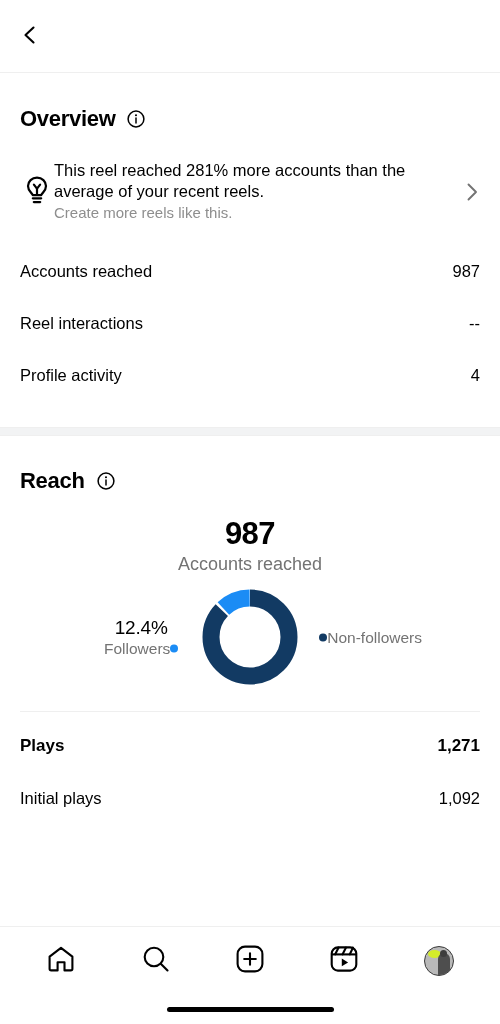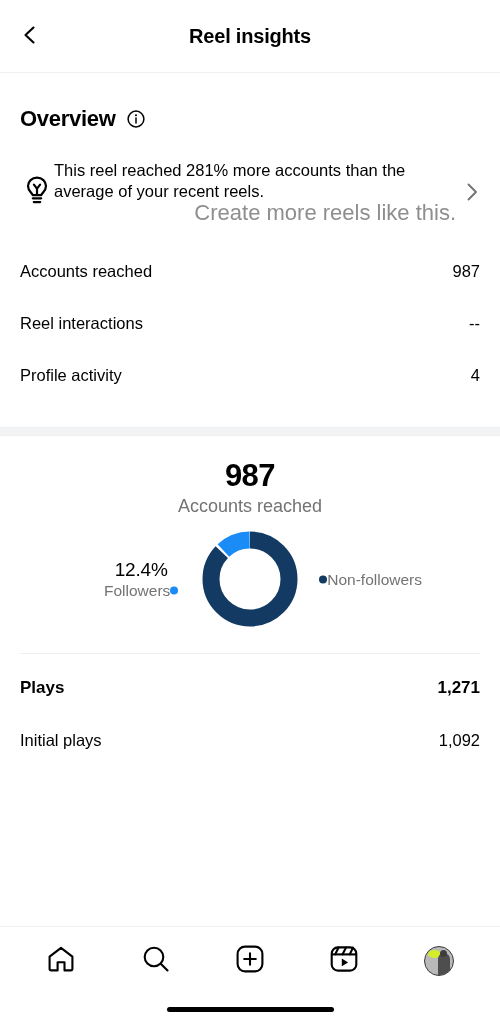--- a/index.html
+++ b/index.html
@@ -101,24 +101,23 @@
     align-items: center;
     justify-content: center;
   }
   .tip-text { flex: 1 1 auto; }
   .tip-main {
     font-size: 16.5px;
     line-height: 21px;
     color: #000000;
   }
   .tip-sub {
-    font-size: 22px;
+    font-size: 15px;
     line-height: 21px;
     color: #8e8e8e;
-    text-align: right;
   }
   .tip-chevron {
     flex: 0 0 24px;
     display: flex;
     align-items: center;
     justify-content: flex-end;
   }
 
   
   .metric-row {
@@ -299,21 +298,20 @@
 <div id="app">
 
   <div class="header">
     <button class="back-btn">
       <span>
         <svg width="22" height="22" viewBox="0 0 22 22" fill="none">
           <path d="M14.5 3.5L6.5 11L14.5 18.5" stroke="#000000" stroke-width="2.1" stroke-linecap="round" stroke-linejoin="round"></path>
         </svg>
       </span>
     </button>
-    <div class="header-title">Reel insights</div>
   </div>
 
   <div class="body">
 
     <div class="section">
       <div class="section-head overview-head">
         <span class="section-title">Overview</span>
         <span class="info-icon">
           <svg width="18" height="18" viewBox="0 0 18 18" fill="none">
             <circle cx="9" cy="9" r="7.9" stroke="#000000" stroke-width="1.5"></circle>
@@ -355,20 +353,30 @@
       <div class="metric-row">
         <span class="metric-label">Profile activity</span>
         <span class="metric-value">4</span>
       </div>
       <div style="height:26px"></div>
     </div>
 
     <div class="band"></div>
 
     <div class="section">
+      <div class="section-head reach-head">
+        <span class="section-title">Reach</span>
+        <span class="info-icon">
+          <svg width="18" height="18" viewBox="0 0 18 18" fill="none">
+            <circle cx="9" cy="9" r="7.9" stroke="#000000" stroke-width="1.5"></circle>
+            <circle cx="9" cy="5.3" r="1.05" fill="#000000"></circle>
+            <path d="M9 7.9V13.1" stroke="#000000" stroke-width="1.5" stroke-linecap="round"></path>
+          </svg>
+        </span>
+      </div>
 
       <div class="donut-block">
         <div class="donut-total">987</div>
         <div class="donut-caption">Accounts reached</div>
 
         <div class="donut-area">
           <svg class="donut-svg" width="96" height="96" viewBox="0 0 96 96">
             <g transform="rotate(-90 48 48)">
               <circle id="arc-nonfollowers" cx="48" cy="48" r="39" fill="none" stroke-width="17" stroke="#123A63" stroke-dasharray="213.16125033627222 245.04422698000386" stroke-dashoffset="0"></circle>
               <circle id="arc-followers" cx="48" cy="48" r="39" fill="none" stroke-width="17" stroke="#1B8CF5" stroke-dasharray="28.887991647309345 245.04422698000386" stroke-dashoffset="-215.40748908358896"></circle>

